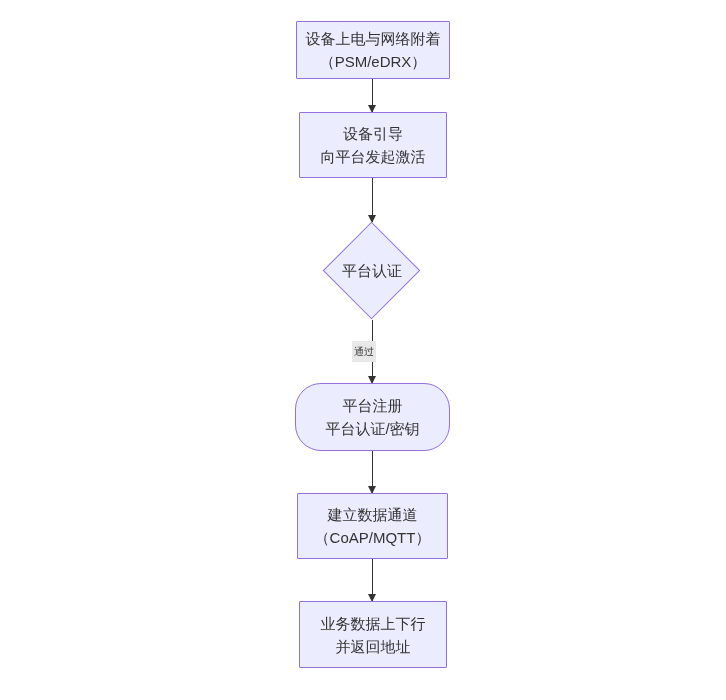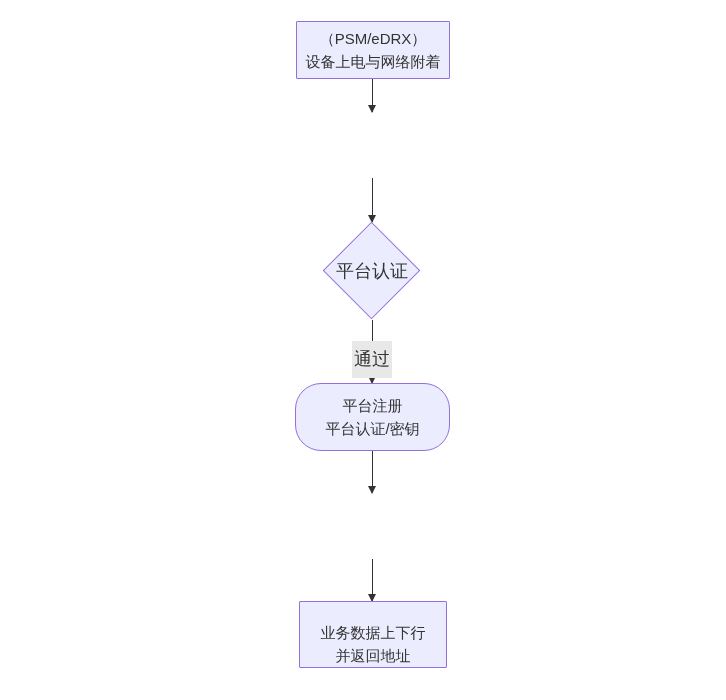--- a/index.html
+++ b/index.html
@@ -32,21 +32,21 @@
   }
   .node .line {
     display: block;
     white-space: nowrap;
   }
   
   .n-power    { left: 296px; top:  21px; width: 154px; height: 58px; }
   .n-boot     { left: 299px; top: 112px; width: 148px; height: 66px; }
   .n-register { left: 295px; top: 383px; width: 155px; height: 68px; border-radius: 26px; }
   .n-channel  { left: 297px; top: 493px; width: 151px; height: 66px; }
-  .n-business { left: 299px; top: 601px; width: 148px; height: 67px; justify-content: flex-end; }
+  .n-business { left: 299px; top: 601px; width: 148px; height: 67px; }
 
   
   .diamond-wrap {
     position: absolute;
     left: 322px;
     top: 222px;
     width: 100px;
     height: 98px;
   }
   .diamond-shape {
@@ -59,21 +59,21 @@
     background: var(--node-fill, #ECECFF);
     border: 1px solid var(--node-border, #9370DB);
     transform: rotate(45deg);
   }
   .diamond-label {
     position: absolute;
     left: 0; top: 0; right: 0; bottom: 0;
     display: flex;
     align-items: center;
     justify-content: center;
-    font-size: 18px;
+    font-size: 15px;
     white-space: nowrap;
   }
 
   
   .edge {
     position: absolute;
     left: 372px;
     width: 1px;
     background: var(--edge-color, #333333);
   }
@@ -89,60 +89,68 @@
     border-top: 8px solid var(--edge-color, #333333);
   }
   .e1 { top:  79px; height: 33px; }
   .e2 { top: 178px; height: 44px; }
   .e3 { top: 320px; height: 63px; }
   .e4 { top: 451px; height: 42px; }
   .e5 { top: 559px; height: 42px; }
 
   .edge-label {
     position: absolute;
-    left: 372px;
+    left: 364px;
     top: 341px;
     transform: translateX(-50%);
     background: var(--edge-label-bg, #e8e8e8);
-    padding: 8px 2px;
-    font-size: 18px;
+    padding: 0 2px;
+    font-size: 10px;
     line-height: 21px;
     white-space: nowrap;
   }
 </style>
 </head>
 <body>
 
 <div class="canvas">
 
   <div class="node n-power">
+    <span class="line">设备上电与网络附着</span>
     <span class="line">（PSM/eDRX）</span>
-    <span class="line">设备上电与网络附着</span>
   </div>
 
   <div class="edge e1"></div>
 
+  <div class="node n-boot">
+    <span class="line">设备引导</span>
+    <span class="line">向平台发起激活</span>
+  </div>
 
   <div class="edge e2"></div>
 
   <div class="diamond-wrap">
     <div class="diamond-shape"></div>
     <span class="diamond-label">平台认证</span>
   </div>
 
   <div class="edge e3"></div>
   <div class="edge-label">通过</div>
 
   <div class="node n-register">
     <span class="line">平台注册</span>
     <span class="line">平台认证/密钥</span>
   </div>
 
   <div class="edge e4"></div>
 
+  <div class="node n-channel">
+    <span class="line">建立数据通道</span>
+    <span class="line">（CoAP/MQTT）</span>
+  </div>
 
   <div class="edge e5"></div>
 
   <div class="node n-business">
     <span class="line">业务数据上下行</span>
     <span class="line">并返回地址</span>
   </div>
 
 </div>
 

